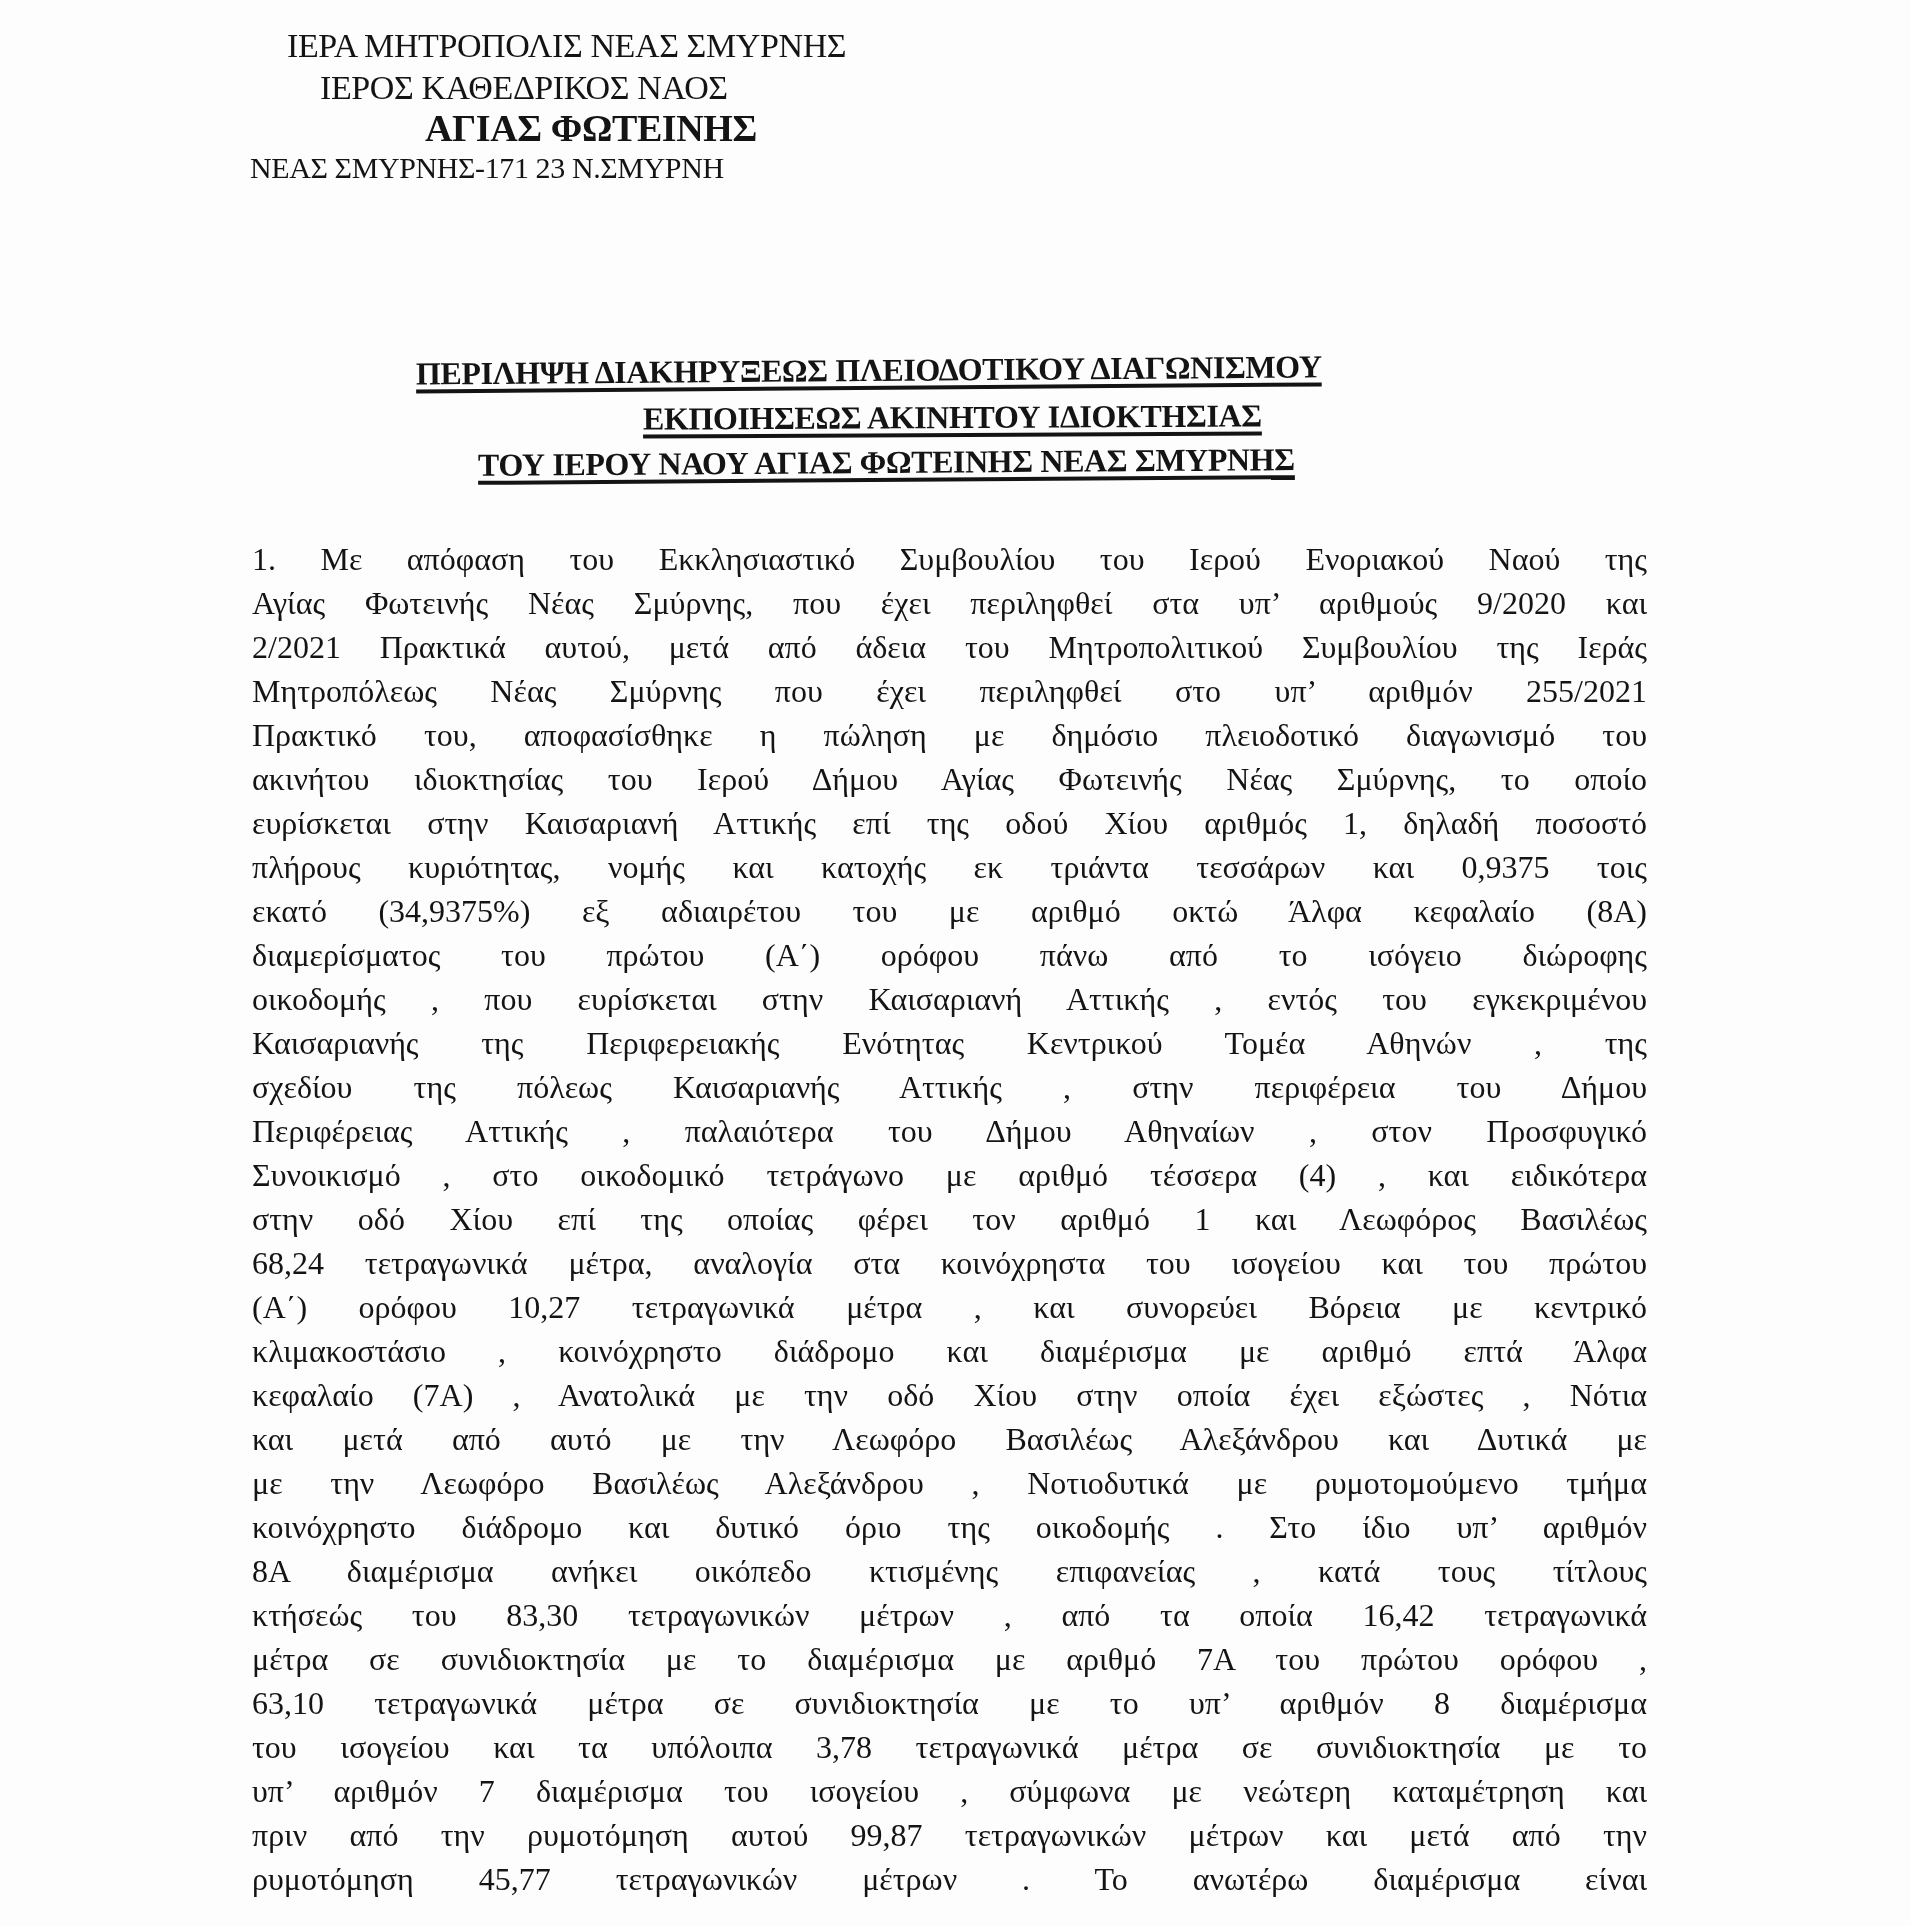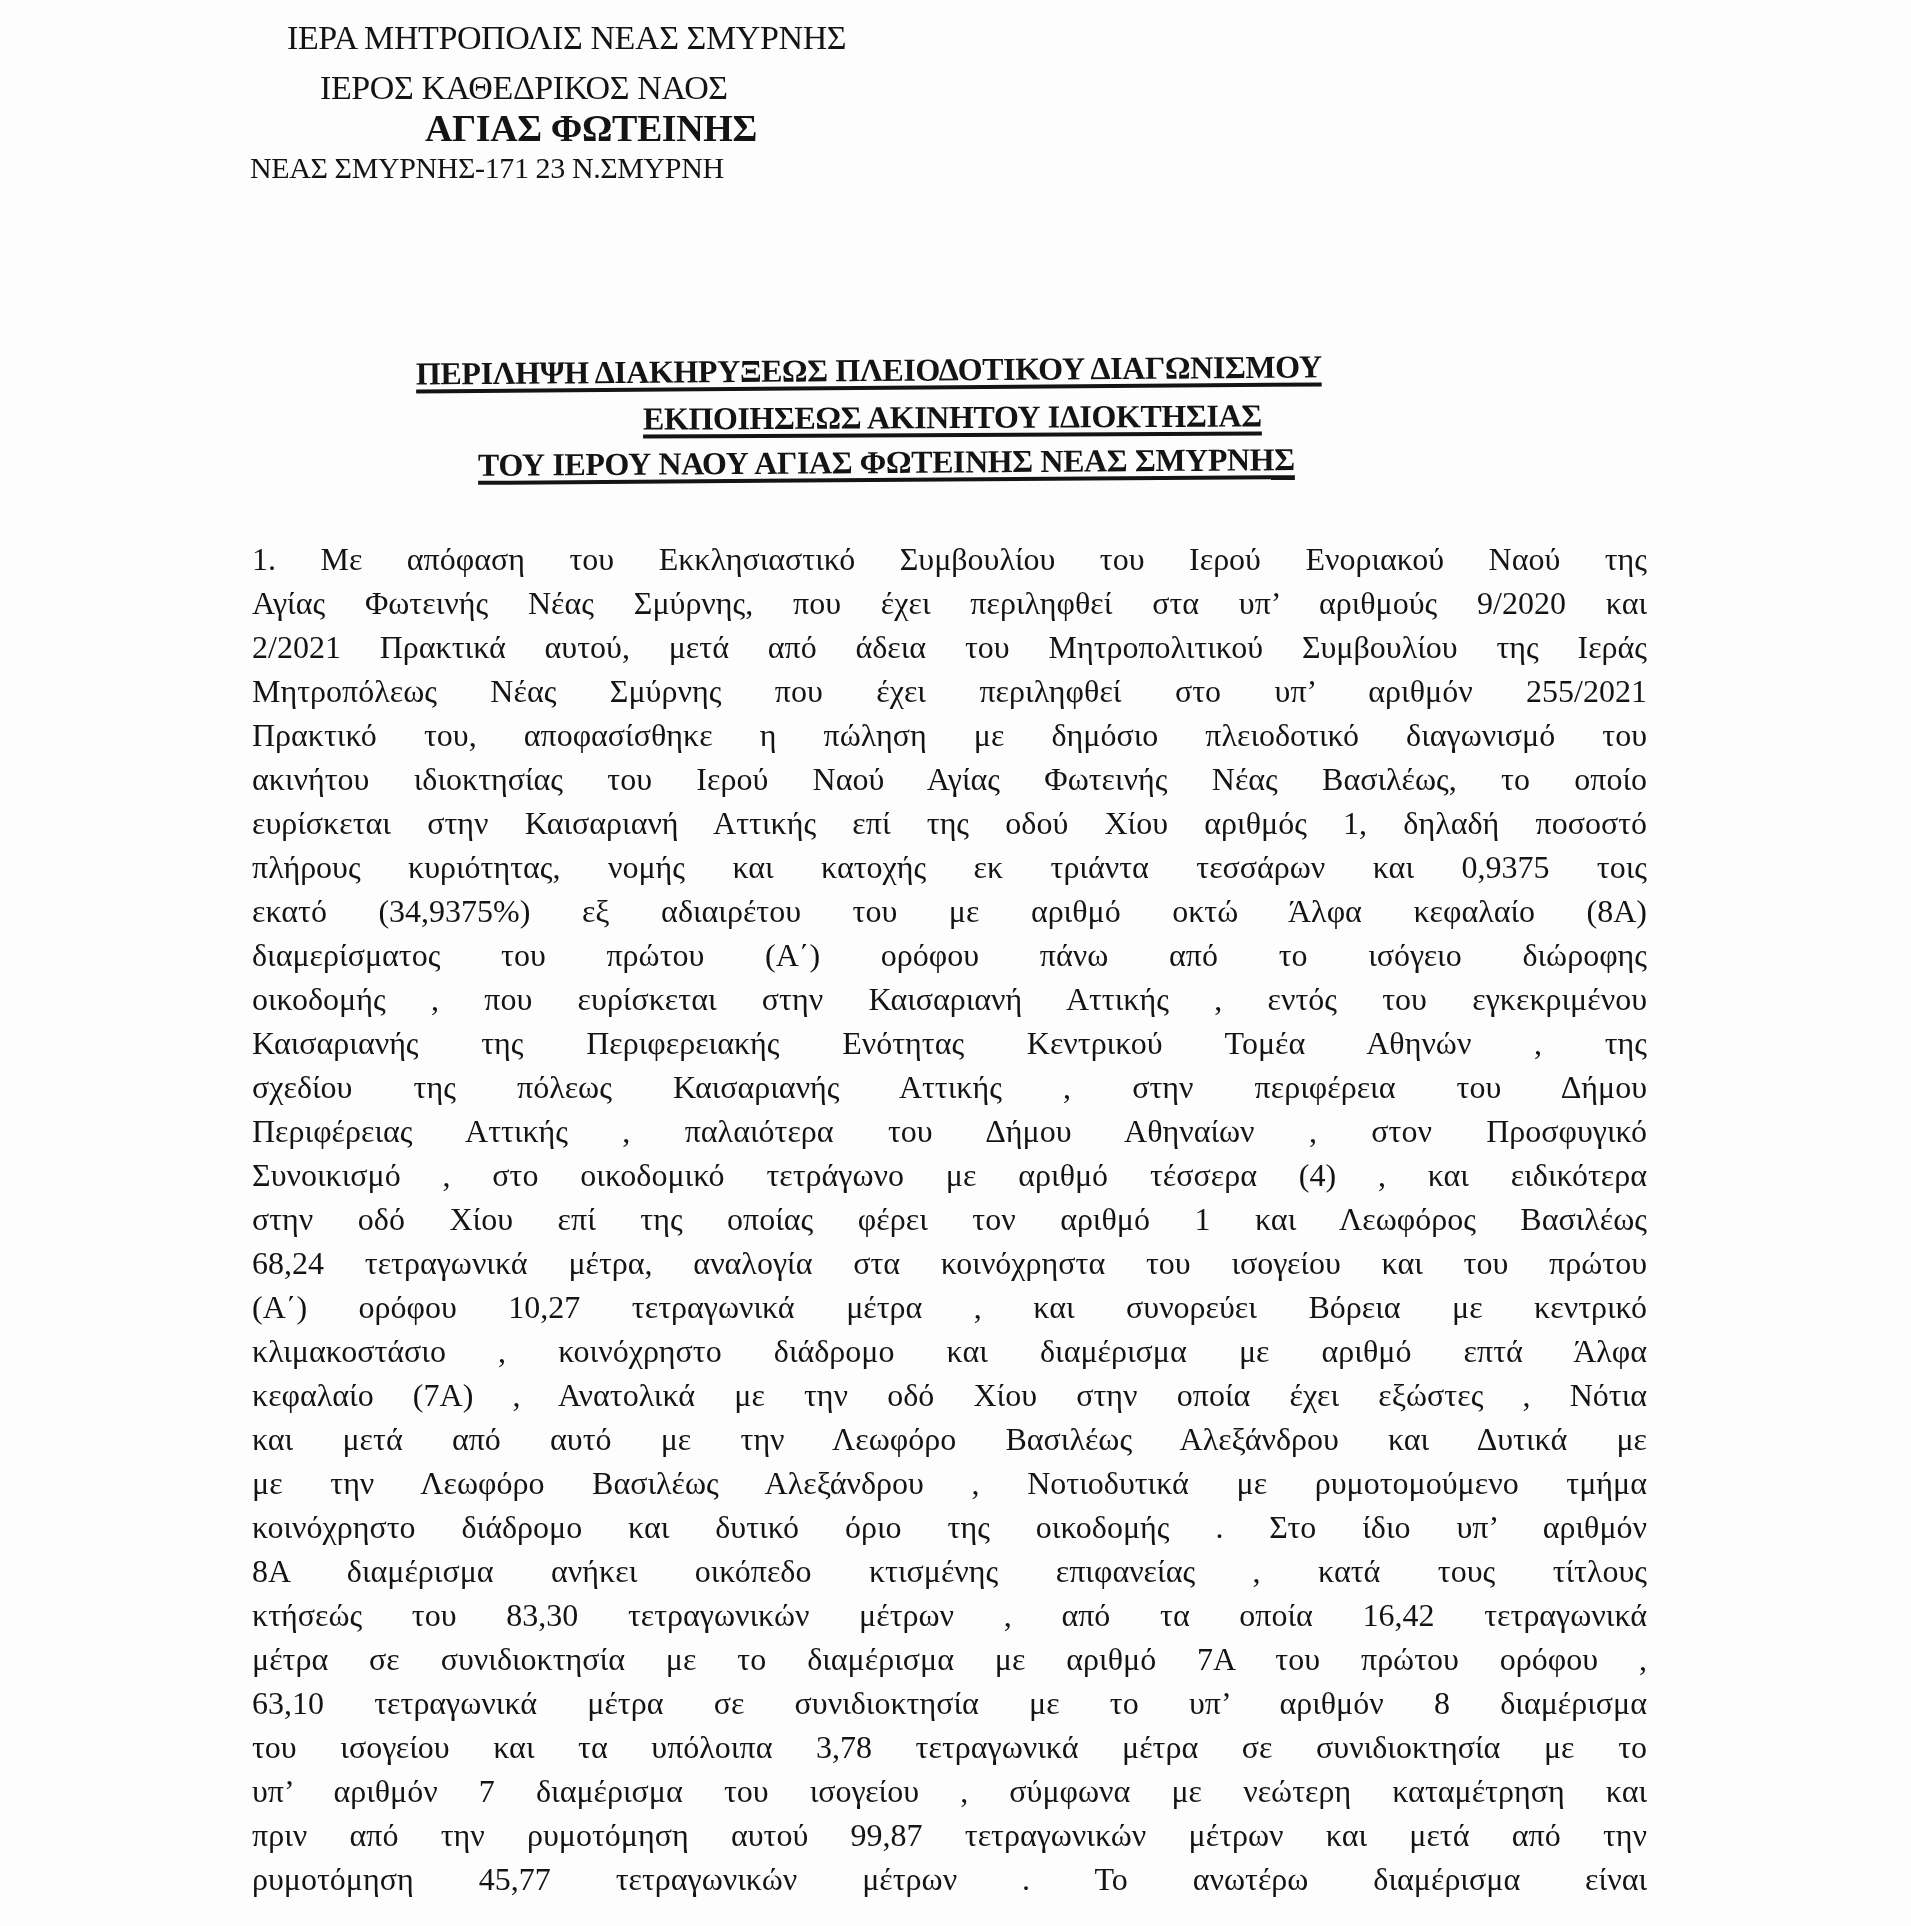--- a/index.html
+++ b/index.html
@@ -8,21 +8,21 @@
       position: absolute; left: 0; top: 0; width: 1911px; height: 2379px;
       background: #fdfdfd;
       font-family: "Liberation Serif", "DejaVu Serif", serif;
       color: #141414;
     }
     .hdr {
       position: absolute; white-space: nowrap;
       font-size: 34px; line-height: 39px; letter-spacing: -0.4px;
       transform-origin: left top;
     }
-    .hdr.l1 { left: 287px; top: 18px; }
+    .hdr.l1 { left: 287px; top: 26px; }
     .hdr.l2 { left: 320px; top: 68px; }
     .hdr.l3 { left: 387px; top: 109px; font-weight: bold; font-size: 38px; margin-left: 38px; }
     .hdr.l4 { left: 250px; top: 148px; font-size: 30px; }
 
     .title {
       position: absolute; white-space: nowrap; font-weight: bold;
       font-size: 32px; line-height: 37px; letter-spacing: -0.4px;
       text-decoration: underline; text-decoration-thickness: 3.9px; text-underline-offset: 4.6px;
     }
     .title.t1 { left: 416px; top: 352px; transform: rotate(-0.45deg); }
@@ -52,21 +52,21 @@
   <div class="title t1">ΠΕΡΙΛΗΨΗ ΔΙΑΚΗΡΥΞΕΩΣ ΠΛΕΙΟΔΟΤΙΚΟΥ ΔΙΑΓΩΝΙΣΜΟΥ</div>
   <div class="title t2">ΕΚΠΟΙΗΣΕΩΣ ΑΚΙΝΗΤΟΥ ΙΔΙΟΚΤΗΣΙΑΣ</div>
   <div class="title t3">ΤΟΥ ΙΕΡΟΥ ΝΑΟΥ ΑΓΙΑΣ ΦΩΤΕΙΝΗΣ ΝΕΑΣ ΣΜΥΡΝΗΣ</div>
 
   <div class="body">
     <span class="line">1. Με απόφαση του Εκκλησιαστικό Συμβουλίου του Ιερού Ενοριακού Ναού της</span>
     <span class="line">Αγίας Φωτεινής Νέας Σμύρνης, που έχει περιληφθεί στα υπ’ αριθμούς 9/2020 και</span>
     <span class="line">2/2021 Πρακτικά αυτού, μετά από άδεια του Μητροπολιτικού Συμβουλίου της Ιεράς</span>
     <span class="line">Μητροπόλεως Νέας Σμύρνης που έχει περιληφθεί στο υπ’ αριθμόν 255/2021</span>
     <span class="line">Πρακτικό του, αποφασίσθηκε η πώληση με δημόσιο πλειοδοτικό διαγωνισμό του</span>
-    <span class="line">ακινήτου ιδιοκτησίας του Ιερού Ναού Αγίας Φωτεινής Νέας Βασιλέως, το οποίο</span>
+    <span class="line">ακινήτου ιδιοκτησίας του Ιερού Δήμου Αγίας Φωτεινής Νέας Σμύρνης, το οποίο</span>
     <span class="line">ευρίσκεται στην Καισαριανή Αττικής επί της οδού Χίου αριθμός 1, δηλαδή ποσοστό</span>
     <span class="line">πλήρους κυριότητας, νομής και κατοχής εκ τριάντα τεσσάρων και 0,9375 τοις</span>
     <span class="line">εκατό (34,9375%) εξ αδιαιρέτου του με αριθμό οκτώ Άλφα κεφαλαίο (8Α)</span>
     <span class="line">διαμερίσματος του πρώτου (Α΄) ορόφου πάνω από το ισόγειο διώροφης</span>
     <span class="line">οικοδομής , που ευρίσκεται στην Καισαριανή Αττικής , εντός του εγκεκριμένου</span>
     <span class="line">Καισαριανής της Περιφερειακής Ενότητας Κεντρικού Τομέα Αθηνών , της</span>
     <span class="line">σχεδίου της πόλεως Καισαριανής Αττικής , στην περιφέρεια του Δήμου</span>
     <span class="line">Περιφέρειας Αττικής , παλαιότερα του Δήμου Αθηναίων , στον Προσφυγικό</span>
     <span class="line">Συνοικισμό , στο οικοδομικό τετράγωνο με αριθμό τέσσερα (4) , και ειδικότερα</span>
     <span class="line">στην οδό Χίου επί της οποίας φέρει τον αριθμό 1 και Λεωφόρος Βασιλέως</span>

